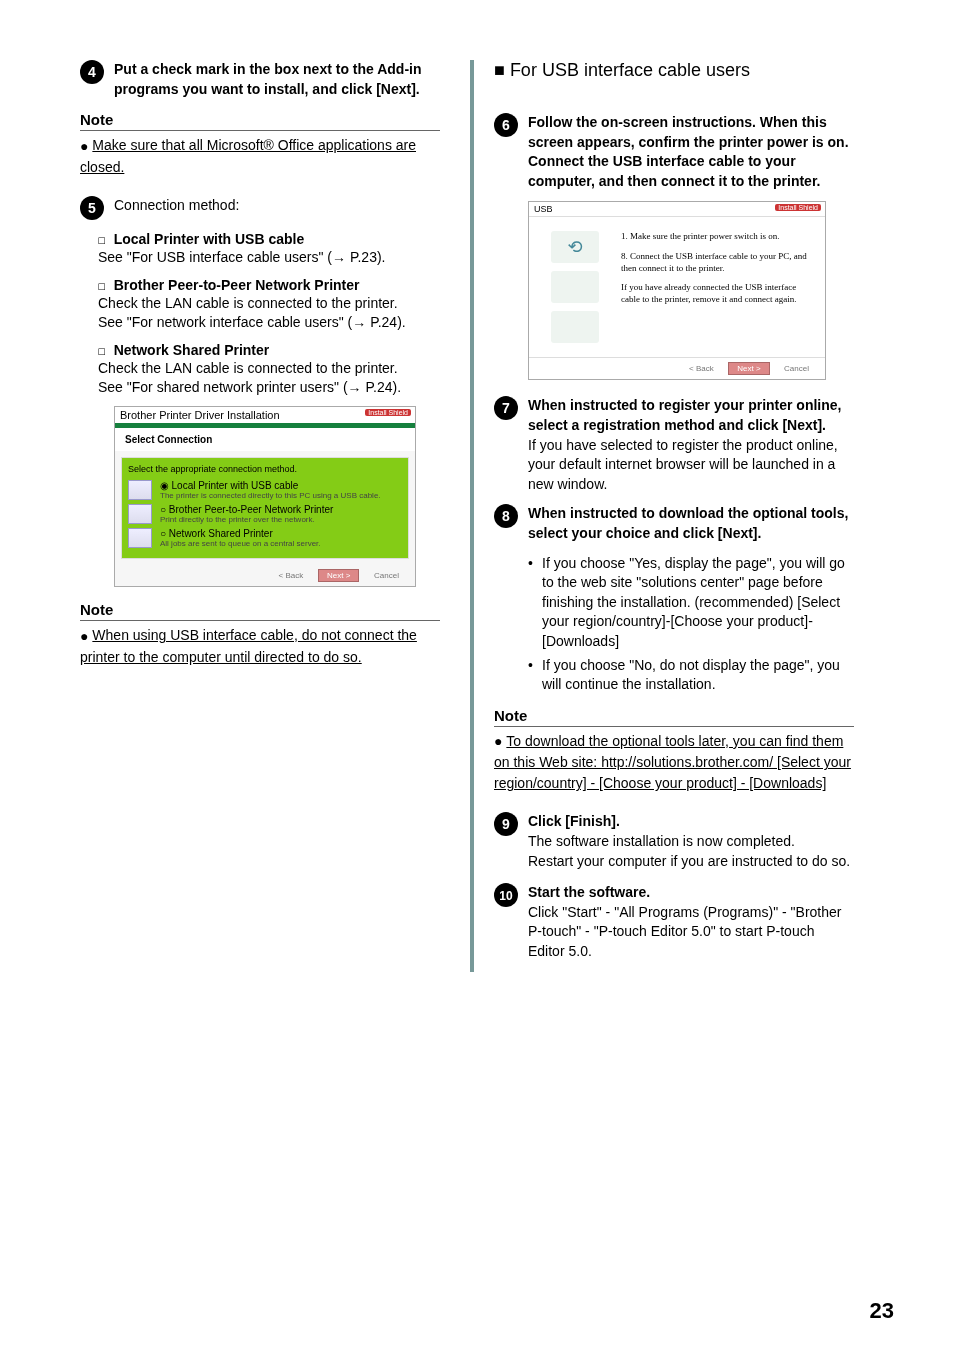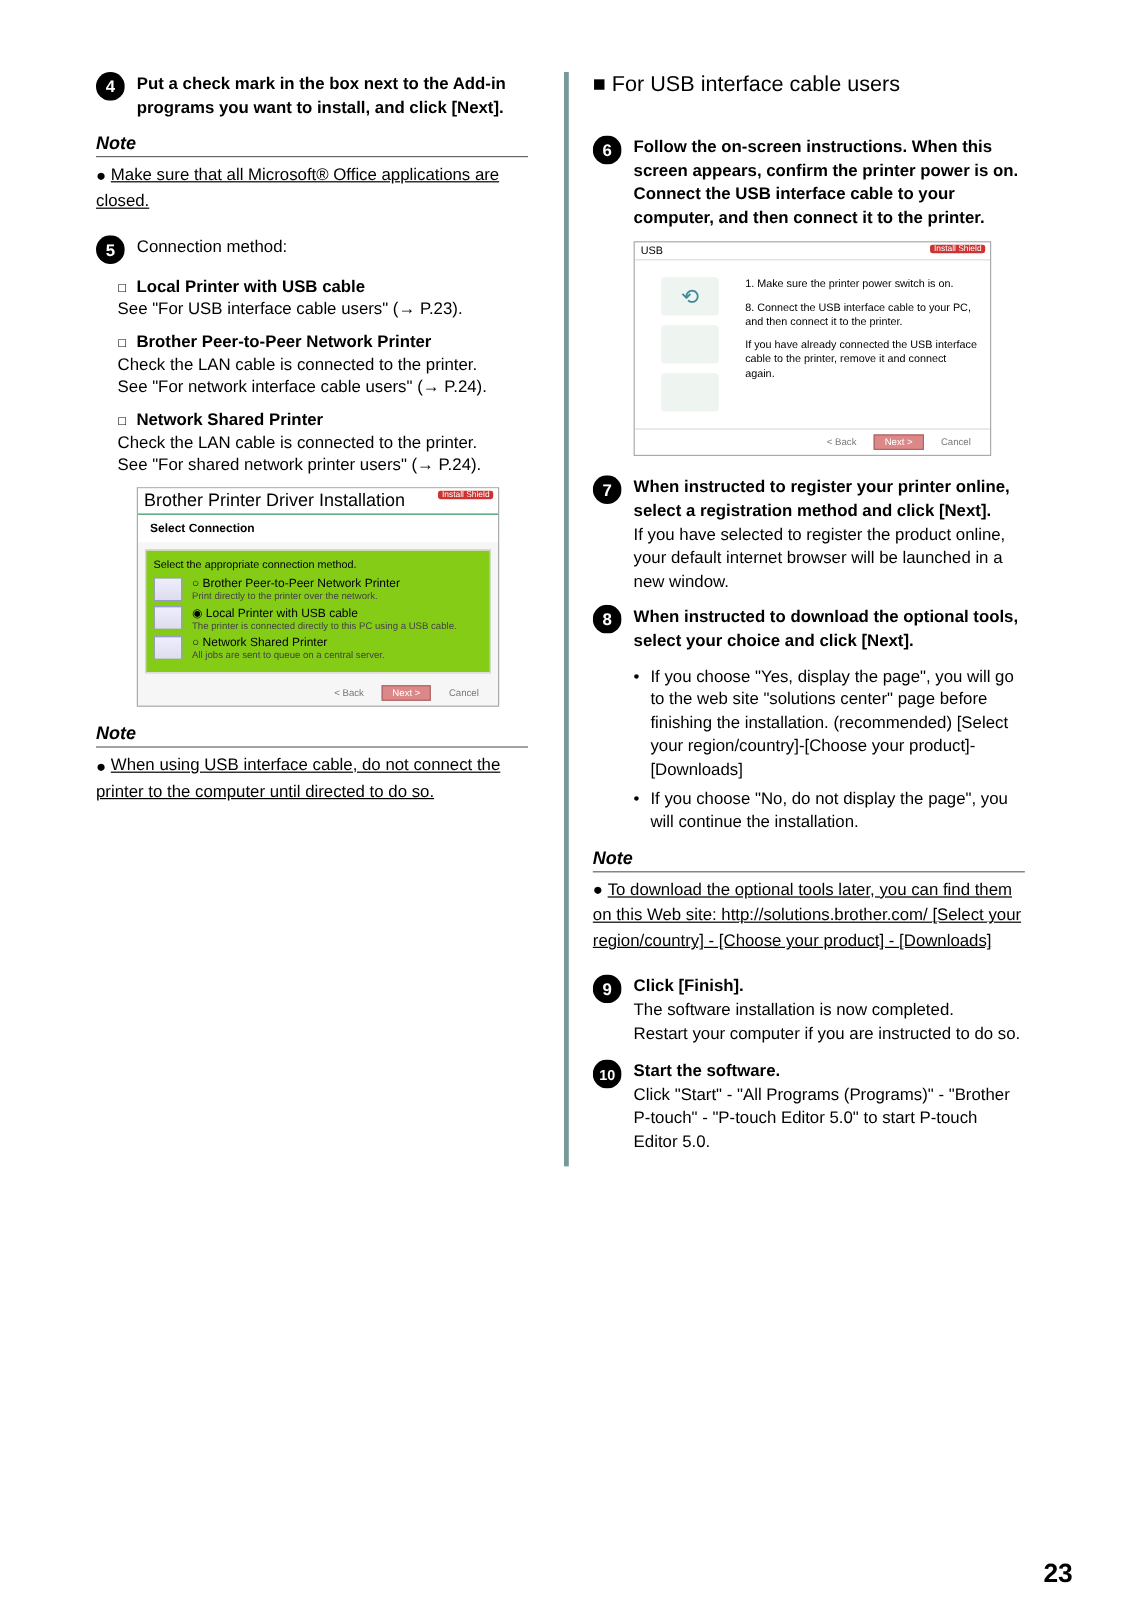--- a/index.html
+++ b/index.html
@@ -46,21 +46,20 @@
 .normal {
   font-size: 14px;
   line-height: 1.4;
 }
 .note-header {
   font-weight: bold;
   font-size: 15px;
   margin: 12px 0 4px;
   padding-bottom: 2px;
   border-bottom: 1px solid #666;
-  font-style: italic;
 }
 .note-body {
   font-size: 14px;
   line-height: 1.5;
   text-decoration: underline;
 }
 .note-body .dot {
   display: inline-block;
   vertical-align: middle;
 }
@@ -82,23 +81,23 @@
 .screenshot-box {
   border: 1px solid #aaa;
   background: #f6f6f6;
   margin: 8px 0 14px 34px;
   width: 300px;
   font-size: 10px;
   position: relative;
 }
 .sb-title {
   background: #fff;
-  border-bottom: 1px solid #15803d;
+  border-bottom: 5px solid #15803d;
   padding: 2px 5px;
-  font-size: 15px;
+  font-size: 11px;
 }
 .sb-red {
   background: #c33;
   color: #fff;
   font-size: 7px;
   padding: 0 3px;
   position: absolute;
   right: 4px;
   top: 2px;
   border-radius: 2px;
@@ -174,20 +173,21 @@
   background: #eef4f0;
   border-radius: 3px;
 }
 .usb-text {
   flex: 1;
   font-size: 9px;
   line-height: 1.3;
 }
 .usb-text p {
   margin: 0 0 8px;
+  font-family: Liberation Serif, serif;
 }
 .bullet-list {
   margin: 4px 0 8px 34px;
   padding: 0;
   list-style: none;
 }
 .bullet-list li {
   font-size: 14px;
   line-height: 1.4;
   margin-bottom: 4px;
@@ -255,29 +255,29 @@
 
     <div class="screenshot-box">
       <div class="sb-title">Brother Printer Driver Installation</div>
       <div class="sb-red">Install Shield</div>
       <div style="padding:6px 10px;font-weight:bold;font-size:10px;background:#fff">Select Connection</div>
       <div class="sb-inner">
         <div style="font-size:9px;margin-bottom:6px">Select the appropriate connection method.</div>
         <div class="sb-row">
           <div class="sb-icon"></div>
           <div>
-            <div>○ <span>Brother Peer-to-Peer Network Printer</span></div>
-            <div style="font-size:8px;color:#444">Print directly to the printer over the network.</div>
+            <div>◉ <span>Local Printer with USB cable</span></div>
+            <div style="font-size:8px;color:#444">The printer is connected directly to this PC using a USB cable.</div>
           </div>
         </div>
         <div class="sb-row">
           <div class="sb-icon"></div>
           <div>
-            <div>◉ <span>Local Printer with USB cable</span></div>
-            <div style="font-size:8px;color:#444">The printer is connected directly to this PC using a USB cable.</div>
+            <div>○ <span>Brother Peer-to-Peer Network Printer</span></div>
+            <div style="font-size:8px;color:#444">Print directly to the printer over the network.</div>
           </div>
         </div>
         <div class="sb-row">
           <div class="sb-icon"></div>
           <div>
             <div>○ <span>Network Shared Printer</span></div>
             <div style="font-size:8px;color:#444">All jobs are sent to queue on a central server.</div>
           </div>
         </div>
       </div>

